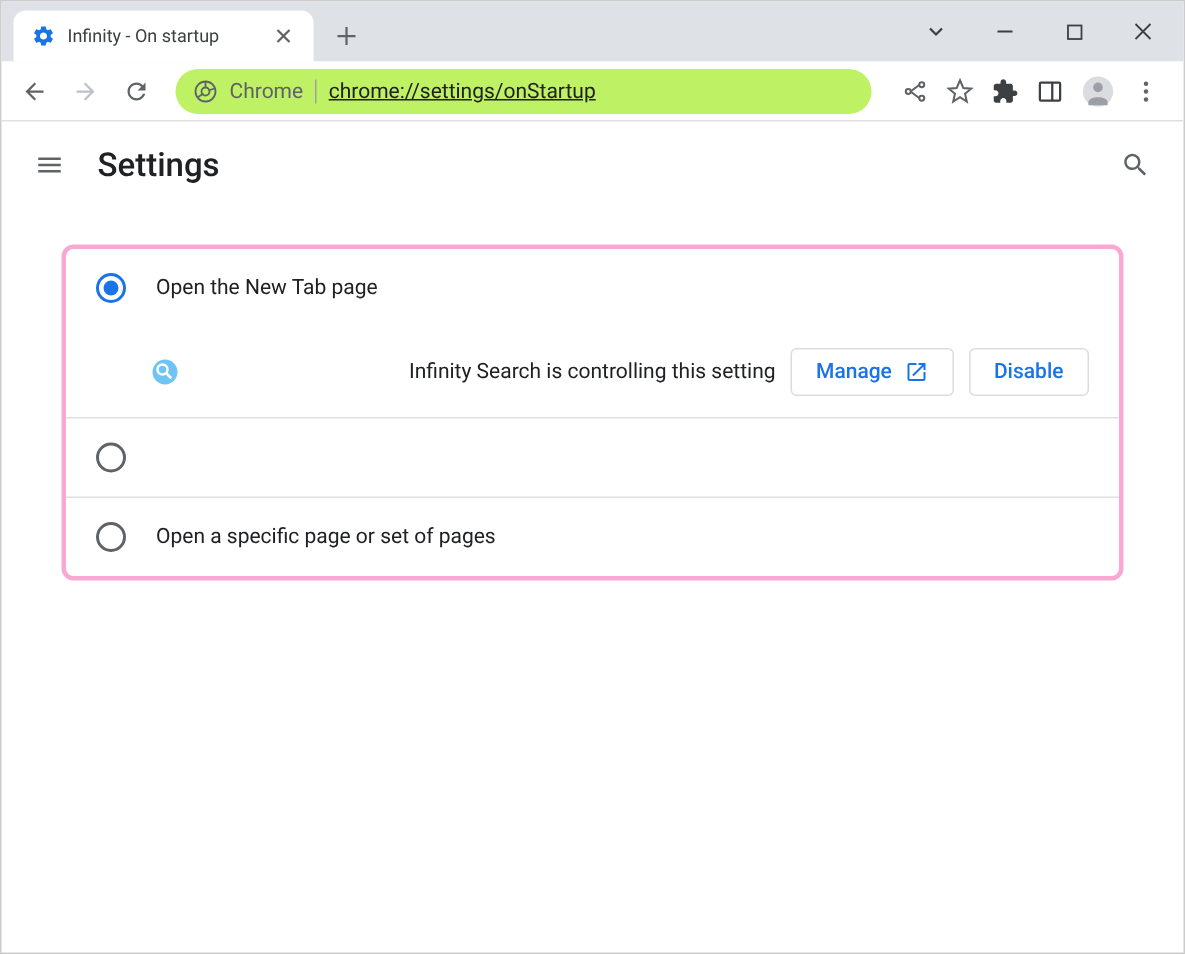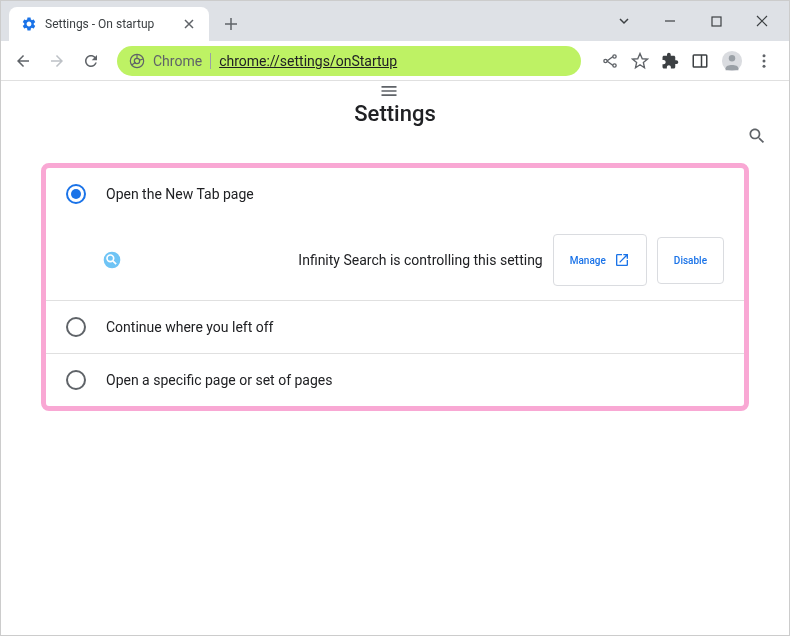--- a/index.html
+++ b/index.html
@@ -21,54 +21,54 @@
     .nav-btn.disabled { color: #bdc1c6; cursor: default; }
     .omnibox { flex: 1; height: 30px; background: #bef264; border-radius: 15px; display: flex; align-items: center; padding: 0 12px; margin: 0 6px; gap: 8px; }
     .omni-icon { display: flex; align-items: center; color: #5f6368; }
     .omni-prefix { font-size: 14px; color: #5f6368; }
     .omni-sep { width: 1px; height: 16px; background: #9aa0a6; }
     .omni-url { font-size: 14px; color: #202124; text-decoration: underline; }
     .toolbar-icons { display: flex; align-items: center; gap: 12px; padding: 0 8px; }
     .tb-icon { color: #5f6368; cursor: pointer; display: flex; align-items: center; }
     
     
-    .header { height: 58px; display: flex; align-items: center; padding: 0 12px; flex-direction: column; }
+    .header { height: 58px; display: flex; align-items: center; padding: 0 12px; }
     .menu-btn { width: 40px; height: 40px; display: flex; align-items: center; justify-content: center; cursor: pointer; border-radius: 50%; margin-right: 12px; }
     .header-title { font-size: 22px; color: #202124; font-weight: 500; }
     .search-btn { margin-left: auto; width: 40px; height: 40px; display: flex; align-items: center; justify-content: center; cursor: pointer; border-radius: 50%; color: #5f6368; }
     
     
     .content { padding: 24px 40px; }
     .section-title { font-size: 14px; color: #202124; margin-bottom: 18px; padding-left: 18px; }
-    .card { border: 5px solid #f9a8d4; border-radius: 8px; background: #fff; }
+    .card { border: 3px solid #f9a8d4; border-radius: 8px; background: #fff; }
     .radio-row { display: flex; align-items: center; padding: 16px 20px; cursor: pointer; }
     .radio-row:not(:last-child) { border-bottom: 0; }
     .radio { width: 20px; height: 20px; border: 2px solid #5f6368; border-radius: 50%; margin-right: 20px; display: flex; align-items: center; justify-content: center; flex-shrink: 0; }
     .radio.selected { border-color: #1a73e8; }
     .radio.selected::after { content: ''; width: 10px; height: 10px; background: #1a73e8; border-radius: 50%; }
     .radio-label { font-size: 14px; color: #202124; }
     .sep { border-top: 1px solid #e0e0e0; }
     .extension-row { display: flex; align-items: center; padding: 14px 20px 14px 56px; }
     .ext-icon { width: 20px; height: 20px; margin-right: 18px; display: flex; align-items: center; justify-content: center; }
     .ext-text { font-size: 14px; color: #202124; flex: 1; text-align: right; }
-    .btn { padding: 17px 16px; border: 1px solid #dadce0; border-radius: 4px; background: #fff; color: #1a73e8; font-size: 10px; cursor: pointer; font-weight: 500; display: flex; align-items: center; gap: 8px; margin-left: 10px; }
+    .btn { padding: 7px 16px; border: 1px solid #dadce0; border-radius: 4px; background: #fff; color: #1a73e8; font-size: 14px; cursor: pointer; font-weight: 500; display: flex; align-items: center; gap: 8px; margin-left: 10px; }
     
     svg { display: block; }
   </style>
 </head>
 <body>
 
 <div class="titlebar">
   <div class="tab">
     <span class="tab-icon">
       <svg width="16" height="16" viewBox="0 0 24 24" fill="#1a73e8">
           <path d="M19.14,12.94c0.04-0.3,0.06-0.61,0.06-0.94c0-0.32-0.02-0.64-0.07-0.94l2.03-1.58c0.18-0.14,0.23-0.41,0.12-0.61 l-1.92-3.32c-0.12-0.22-0.37-0.29-0.59-0.22l-2.39,0.96c-0.5-0.38-1.03-0.7-1.62-0.94L14.4,2.81c-0.04-0.24-0.24-0.41-0.48-0.41 h-3.84c-0.24,0-0.43,0.17-0.47,0.41L9.25,5.35C8.66,5.59,8.12,5.92,7.63,6.29L5.24,5.33c-0.22-0.08-0.47,0-0.59,0.22L2.74,8.87 C2.62,9.08,2.66,9.34,2.86,9.48l2.03,1.58C4.84,11.36,4.8,11.69,4.8,12s0.02,0.64,0.07,0.94l-2.03,1.58 c-0.18,0.14-0.23,0.41-0.12,0.61l1.92,3.32c0.12,0.22,0.37,0.29,0.59,0.22l2.39-0.96c0.5,0.38,1.03,0.7,1.62,0.94l0.36,2.54 c0.05,0.24,0.24,0.41,0.48,0.41h3.84c0.24,0,0.44-0.17,0.47-0.41l0.36-2.54c0.59-0.24,1.13-0.56,1.62-0.94l2.39,0.96 c0.22,0.08,0.47,0,0.59-0.22l1.92-3.32c0.12-0.22,0.07-0.47-0.12-0.61L19.14,12.94z M12,15.6c-1.98,0-3.6-1.62-3.6-3.6 s1.62-3.6,3.6-3.6s3.6,1.62,3.6,3.6S13.98,15.6,12,15.6z"></path>
         </svg>
     </span>
-    <span class="tab-title">Settings - On startup</span>
+    <span class="tab-title">Infinity - On startup</span>
     <span class="tab-close">
       <svg width="10" height="10" viewBox="0 0 10 10">
           <path d="M1 1 L9 9 M9 1 L1 9" stroke="#5f6368" stroke-width="1.5" fill="none"></path>
         </svg>
     </span>
   </div>
   <div class="new-tab">
     <svg width="14" height="14" viewBox="0 0 14 14">
         <path d="M7 1 V13 M1 7 H13" stroke="#5f6368" stroke-width="1.5"></path>
       </svg>
@@ -204,21 +204,20 @@
             </svg>
         </span>
       </button>
       <button class="btn">
         <span>Disable</span>
       </button>
     </div>
     <div class="sep"></div>
     <div class="radio-row">
       <div class="radio"></div>
-      <div class="radio-label">Continue where you left off</div>
     </div>
     <div class="sep"></div>
     <div class="radio-row">
       <div class="radio"></div>
       <div class="radio-label">Open a specific page or set of pages</div>
     </div>
   </div>
 </div>
 
 </body></html>

